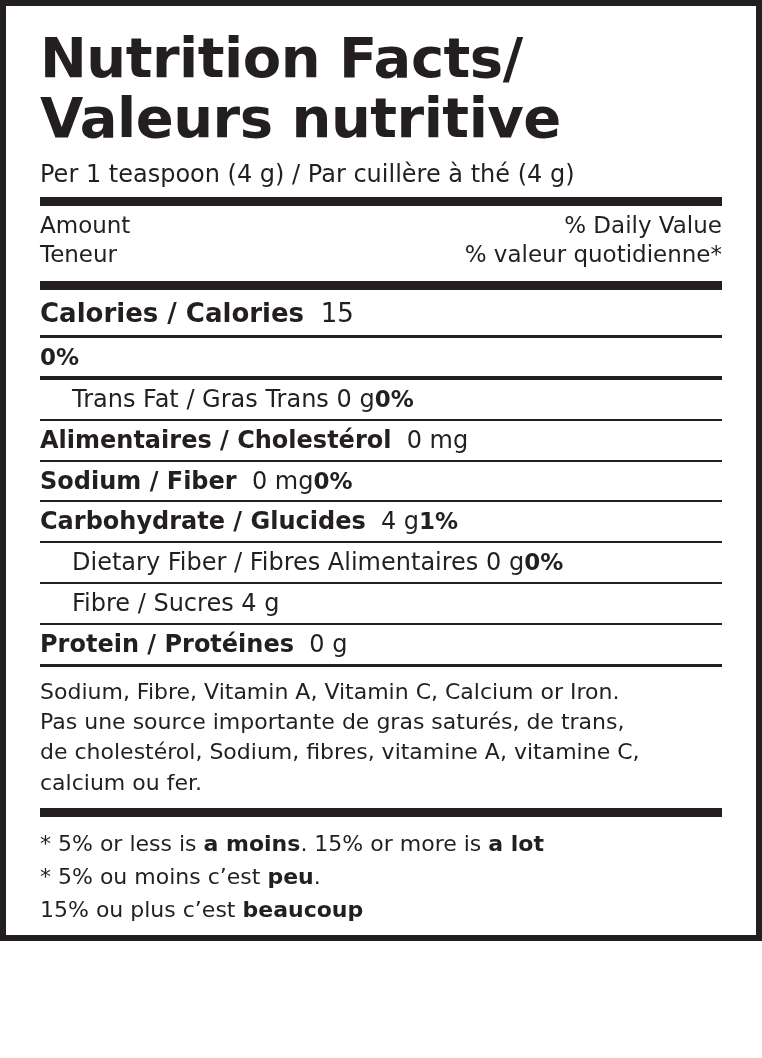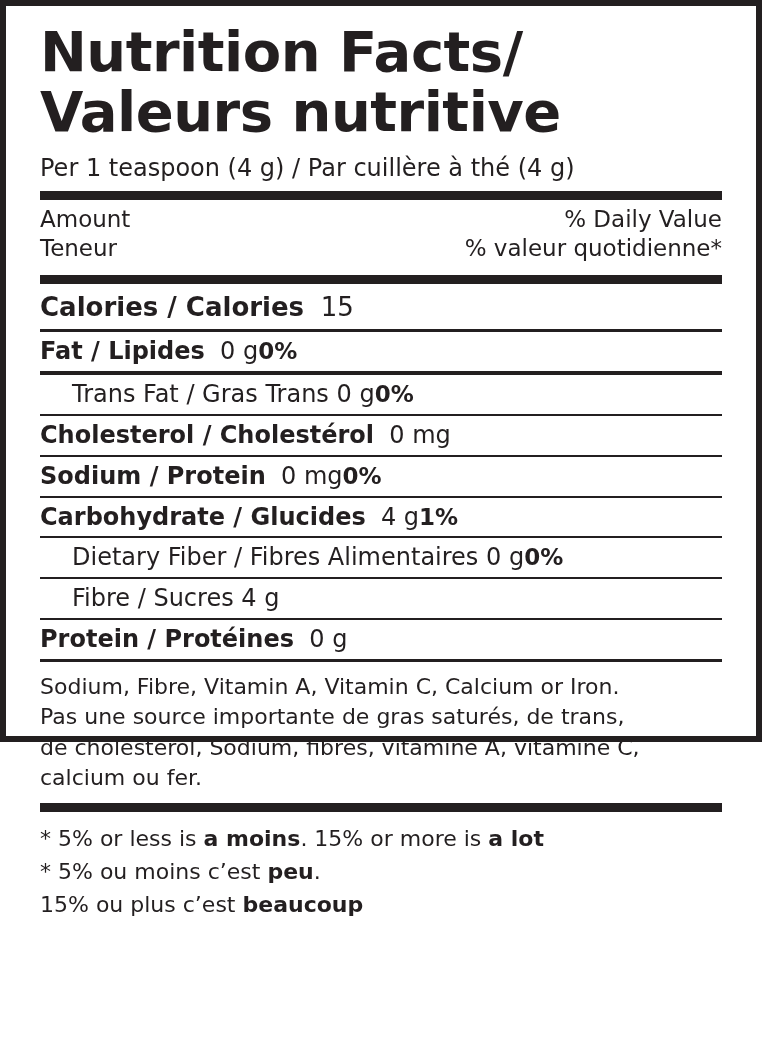--- a/index.html
+++ b/index.html
@@ -9,23 +9,23 @@
   }
   body {
     width: 762px;
     height: 1058px;
     font-family: "DejaVu Sans", sans-serif;
     color: #231f20;
   }
   .label-frame {
     box-sizing: border-box;
     width: 762px;
-    height: 742px;
+    height: 941px;
     border: 6px solid #231f20;
-    padding: 16px 34px 0 34px;
+    padding: 22px 34px 0 34px;
     background: #ffffff;
   }
   .title {
     font-size: 56px;
     font-weight: bold;
     line-height: 1.07;
     letter-spacing: -0.5px;
     margin: 0;
     padding: 0;
   }
@@ -118,51 +118,47 @@
     <span class="left">
       <span class="b">Calories / Calories</span>
       &nbsp;<span>15</span>
     </span>
     <span class="right"></span>
   </div>
 
   <div class="rule-med"></div>
 
   <div class="row">
-    <span class="left">
-      <span class="b">Fat / Lipides</span>
-      &nbsp;<span>0 g</span>
-    </span>
     <span class="right">0%</span>
   </div>
   <div class="rule-thin"></div>
 
   <div class="rule-thin"></div>
 
   <div class="row">
     <span class="left indent">
       <span>Trans Fat / Gras Trans</span>
       <span>0 g</span>
     </span>
     <span class="right">0%</span>
   </div>
   <div class="rule-thin"></div>
 
   <div class="row">
     <span class="left">
-      <span class="b">Cholesterol / Cholestérol</span>
+      <span class="b">Alimentaires / Cholestérol</span>
       &nbsp;<span>0 mg</span>
     </span>
     <span class="right"></span>
   </div>
   <div class="rule-thin"></div>
 
   <div class="row">
     <span class="left">
-      <span class="b">Sodium / Protein</span>
+      <span class="b">Sodium / Fiber</span>
       &nbsp;<span>0 mg</span>
     </span>
     <span class="right">0%</span>
   </div>
   <div class="rule-thin"></div>
 
   <div class="row">
     <span class="left">
       <span class="b">Carbohydrate / Glucides</span>
       &nbsp;<span>4 g</span>

